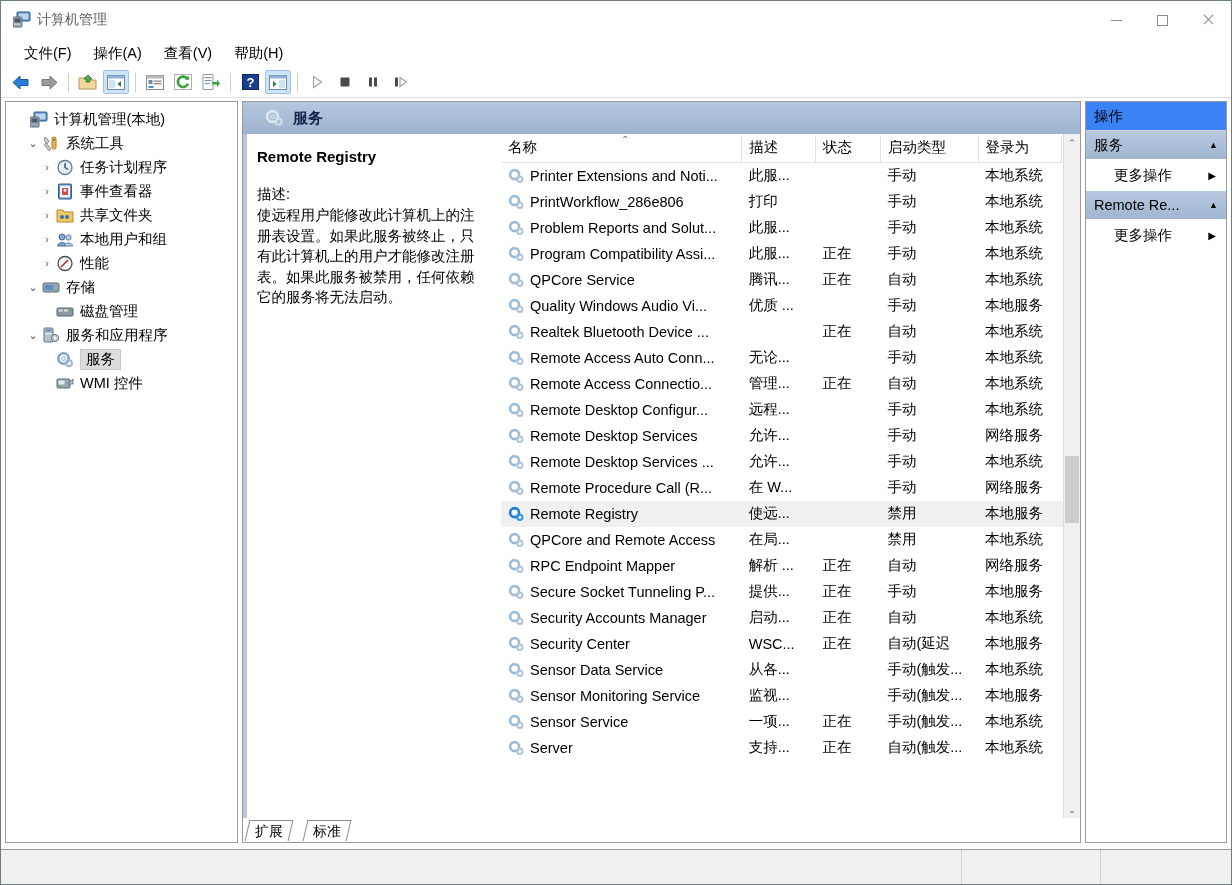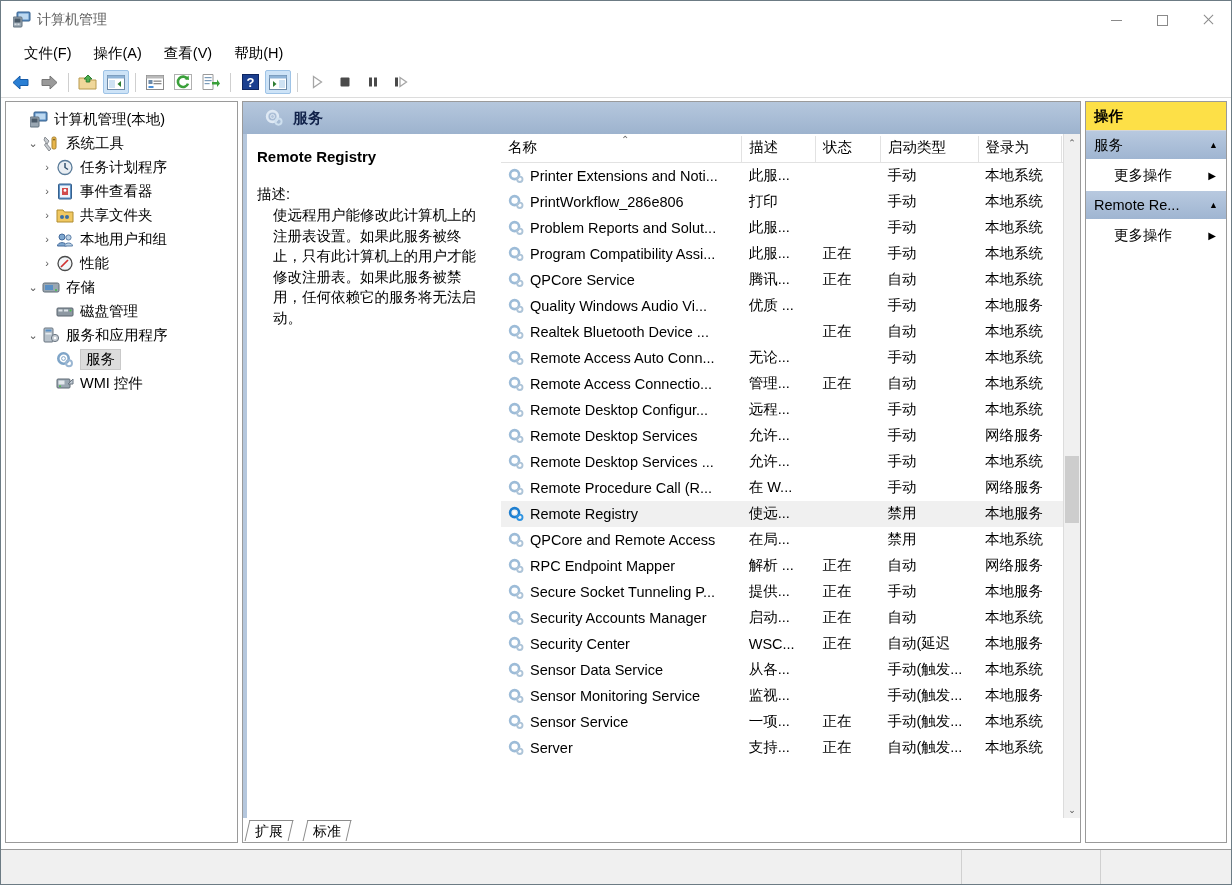--- a/index.html
+++ b/index.html
@@ -52,21 +52,21 @@
   .mmc-head{height:32px;background:linear-gradient(#b5c7dd,#9db3ce);position:relative;flex:0 0 32px;}
   .mmc-head .htitle{position:absolute;left:50px;top:7px;font-size:15px;color:#11224a;font-weight:600;}
   .mmc-head .hico{position:absolute;left:22px;top:7px;width:19px;height:18px;}
   .mmc-body{flex:1;display:flex;position:relative;overflow:hidden;background:#fff;}
 
   
   .detail{width:258px;flex:0 0 258px;background:#b5c7dd;position:relative;}
   .detail-inner{position:absolute;left:4px;top:0;right:0;bottom:0;background:#fff;padding:14px 14px 0 10px;box-sizing:border-box;}
   .svc-title{font-weight:bold;font-size:15px;margin:0 0 20px 0;}
   .desc-lbl{font-size:14.5px;margin-bottom:1px;}
-  .desc-txt{font-size:14.5px;line-height:20.5px;margin-left:16px;}
+  .desc-txt{font-size:14.5px;line-height:20.5px;}
 
   
   .listwrap{flex:1;position:relative;background:#fff;overflow:hidden;}
   .list-round{position:absolute;left:0;top:-32px;width:100%;height:34px;background:#fff;border-top-left-radius:10px;}
   table.svclist{border-collapse:collapse;width:100%;table-layout:fixed;font-size:14.5px;}
   table.svclist th{
     font-weight:normal;text-align:left;padding:4px 6px 5px 7px;background:#fff;
     border-right:1px solid #e2e2e2;border-bottom:1px solid #e2e2e2;position:relative;height:22px;
     box-sizing:border-box;white-space:nowrap;overflow:hidden;
   }
@@ -85,21 +85,21 @@
   
   .tabrow{height:24px;position:relative;flex:0 0 24px;background:#fff;}
   .mmctab{position:absolute;top:2px;height:21px;line-height:20px;font-size:14px;padding:0 7px;
           background:#fff;border:1px solid #8c8c8c;border-bottom:none;box-sizing:border-box;}
   .mmctab.t1{left:4px;transform:skewX(-13deg);}
   .mmctab.t2{left:62px;transform:skewX(-13deg);}
   .mmctab span{display:inline-block;transform:skewX(13deg);}
 
   
   .actpane{width:142px;flex:0 0 142px;border:1px solid #9a9a9a;box-sizing:border-box;background:#fff;}
-  .act-head{height:28px;line-height:28px;padding-left:8px;font-weight:bold;font-size:14.5px;background:#fde047;border-bottom:1px solid #d6d6d6;}
+  .act-head{height:28px;line-height:28px;padding-left:8px;font-weight:normal;font-size:14.5px;background:#3b82f6;border-bottom:1px solid #d6d6d6;}
   .act-sec{height:28px;display:flex;align-items:center;justify-content:space-between;padding:0 8px;
            background:linear-gradient(#b8c9df,#9fb5d1);font-size:14.5px;color:#000;}
   .act-sec .cap{font-size:9px;}
   .act-item{height:32px;display:flex;align-items:center;justify-content:space-between;padding:0 10px 0 28px;font-size:14.5px;}
   .act-item .arr{font-size:10px;}
 
   
   .statusbar{position:absolute;left:0;right:0;bottom:0;height:35px;background:#f0f0f0;border-top:1px solid #9a9a9a;box-sizing:border-box;display:flex;}
   .sb-seg{border-right:1px solid #d0d0d0;}
 </style>

